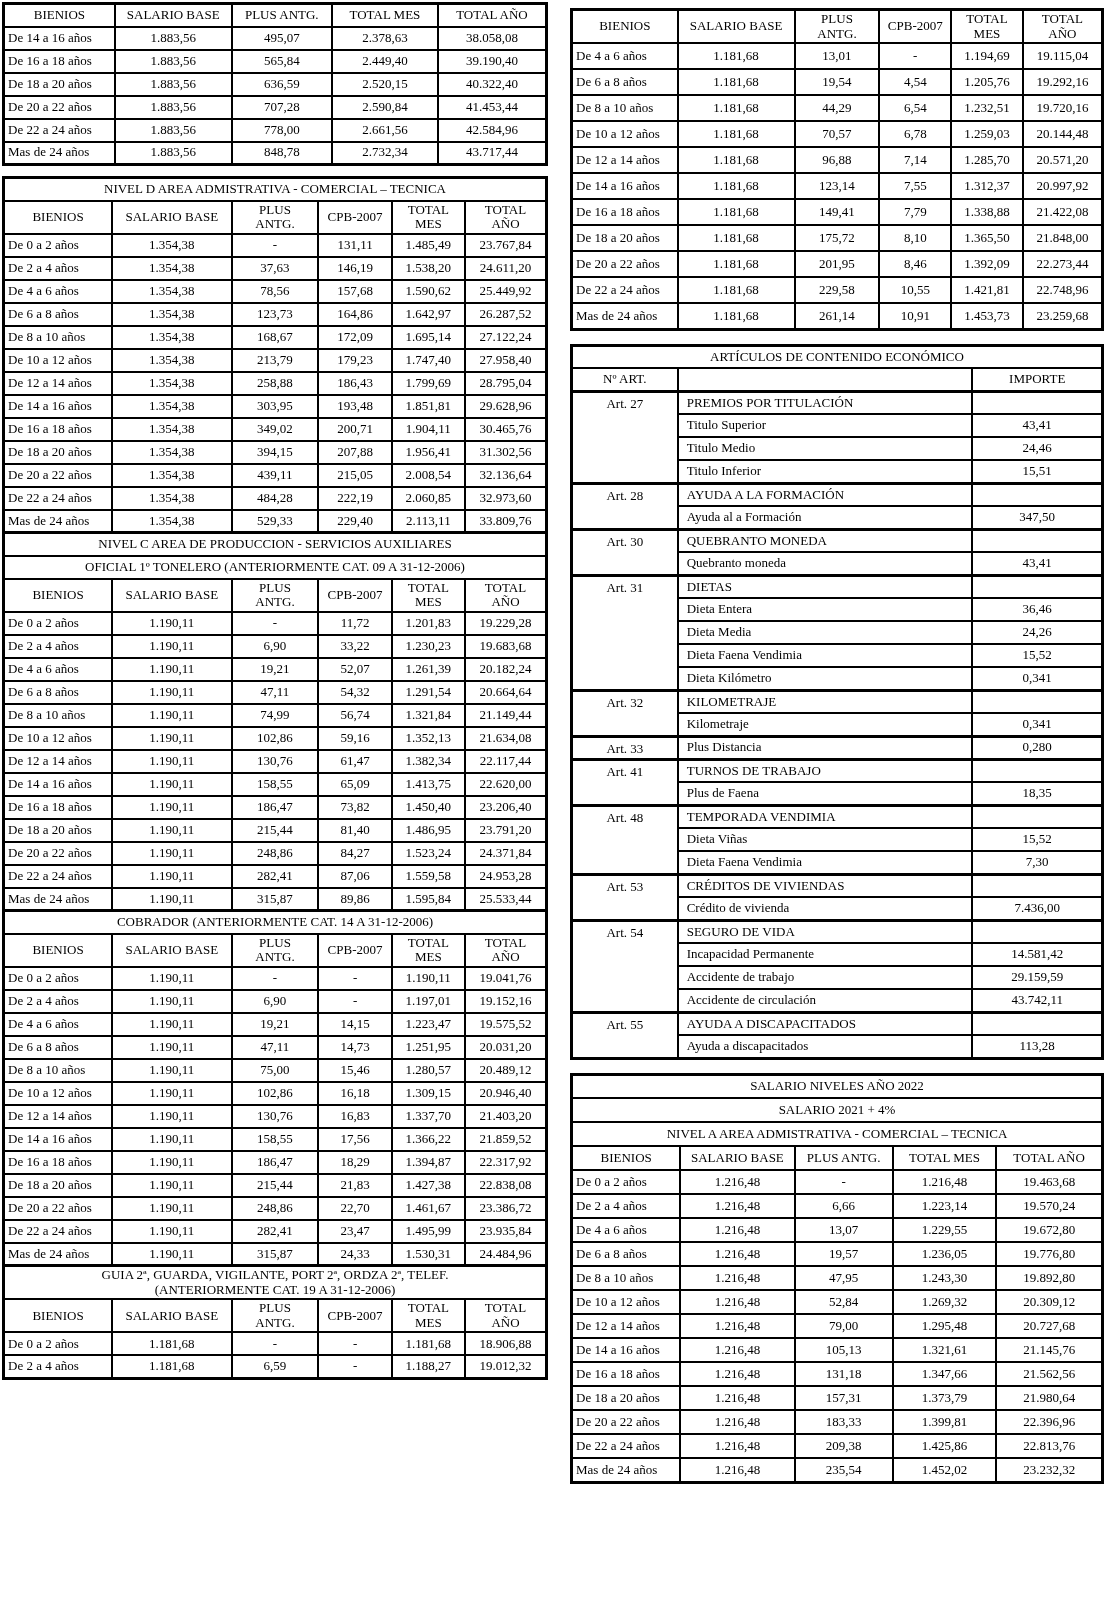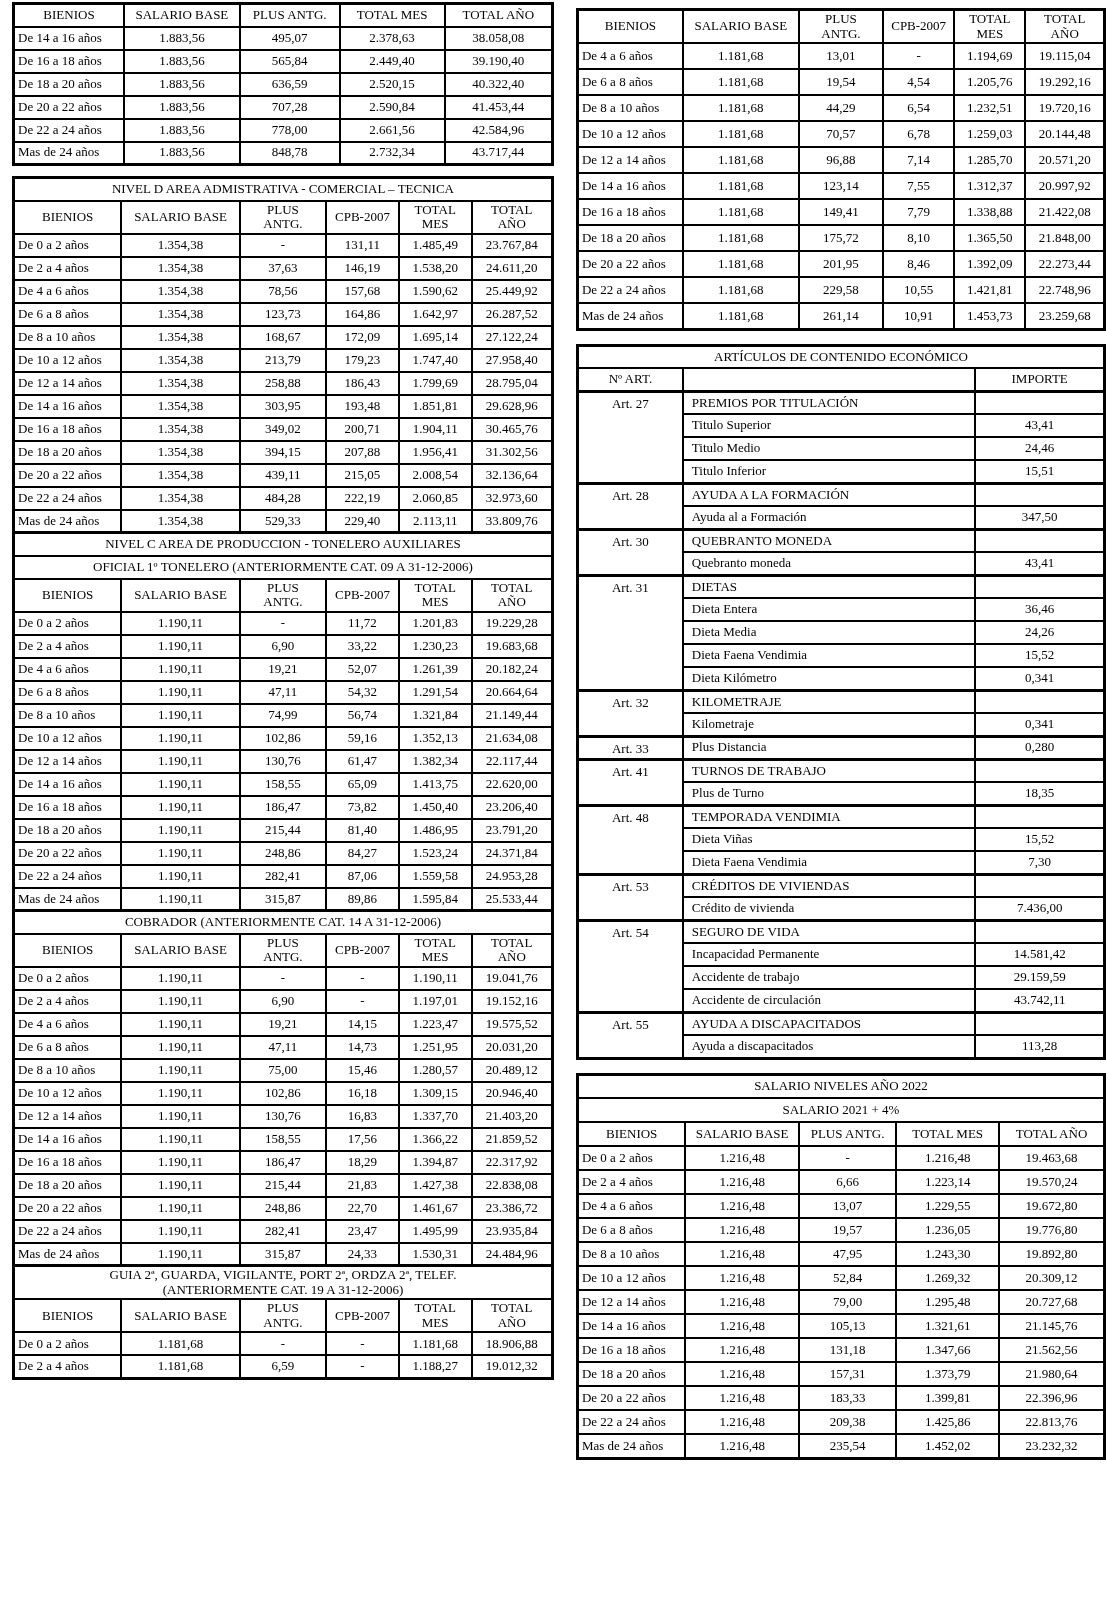--- a/index.html
+++ b/index.html
@@ -3,21 +3,21 @@
 <meta charset="utf-8">
 <style>
   * { box-sizing: border-box; margin: 0; padding: 0; }
   html, body { background: #ffffff; }
   body {
     width: 1106px; height: 1617px;
     font-family: "Liberation Serif", serif;
     color: #000;
     overflow: hidden;
   }
-  .page { display: flex; padding: 2px 0 0 12px; }
+  .page { display: flex; padding: 2px 0 0 2px; }
   .col { display: flex; flex-direction: column; }
   .col-left  { width: 546px; margin-right: 22px; }
   .col-right { width: 534px; padding-top: 6px; }
 
   table.tbl {
     border-collapse: collapse;
     width: 100%;
     table-layout: fixed;
     border: 3px solid #000;
   }
@@ -250,21 +250,21 @@
           <colgroup>
             <col style="width: 20%;">
             <col style="width: 22%;">
             <col style="width: 16%;">
             <col style="width: 13.5%;">
             <col style="width: 13.5%;">
             <col style="width: 15%;">
           </colgroup>
           <tbody>
             <tr>
-              <td class="title" colspan="6">NIVEL C AREA DE PRODUCCION - TONELERO AUXILIARES</td>
+              <td class="title" colspan="6">NIVEL C AREA DE PRODUCCION - SERVICIOS AUXILIARES</td>
             </tr>
             <tr>
               <td class="title" colspan="6">OFICIAL 1º TONELERO (ANTERIORMENTE CAT. 09 A 31-12-2006)</td>
             </tr>
             <tr>
               <th>BIENIOS</th>
               <th>SALARIO BASE</th>
               <th>PLUS
 ANTG.</th>
               <th>CPB-2007</th>
@@ -750,21 +750,21 @@
             <td class="art" rowspan="1">Art. 33</td>
             <td class="desc">Plus Distancia</td>
             <td>0,280</td>
           </tr>
           <tr class="grp">
             <td class="art" rowspan="2">Art. 41</td>
             <td class="desc">TURNOS DE TRABAJO</td>
             <td></td>
           </tr>
           <tr>
-            <td class="desc">Plus de Turno</td>
+            <td class="desc">Plus de Faena</td>
             <td>18,35</td>
           </tr>
           <tr class="grp">
             <td class="art" rowspan="3">Art. 48</td>
             <td class="desc">TEMPORADA VENDIMIA</td>
             <td></td>
           </tr>
           <tr>
             <td class="desc">Dieta Viñas</td>
             <td>15,52</td>
@@ -819,20 +819,23 @@
           <col style="width: 20%;">
         </colgroup>
         <tbody>
           <tr>
             <td class="title" colspan="5">SALARIO NIVELES AÑO 2022</td>
           </tr>
           <tr>
             <td class="title" colspan="5">SALARIO 2021 + 4%</td>
           </tr>
           <tr>
+            <td class="title" colspan="5">NIVEL A AREA ADMISTRATIVA - COMERCIAL – TECNICA</td>
+          </tr>
+          <tr>
             <th>BIENIOS</th>
             <th>SALARIO BASE</th>
             <th>PLUS ANTG.</th>
             <th>TOTAL MES</th>
             <th>TOTAL AÑO</th>
           </tr>
           <tr>
             <td class="rowhead">De 0 a 2 años</td>
             <td>1.216,48</td>
             <td>-</td>

